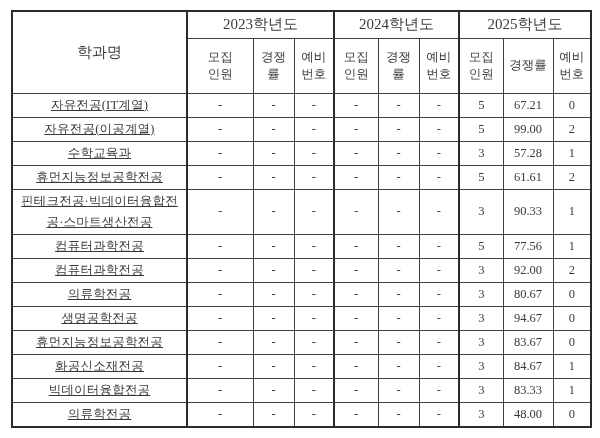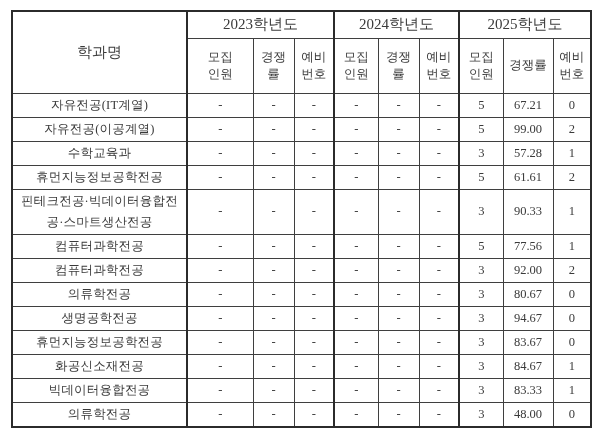--- a/index.html
+++ b/index.html
@@ -27,21 +27,21 @@
     vertical-align: middle;
     padding: 1px 2px;
     font-size: 12.5px;
     overflow: hidden;
   }
   
   table.adm .grp { border-left: 2px solid #2b2b2b; }
   tr.year-row th { height: 27px; font-size: 15px; }
   tr.sub-row th  { height: 55px; white-space: pre-line; line-height: 1.35; }
   tbody td { height: 23px; }
-  td.dept { line-height: 21px; letter-spacing: 0.2px; }
+  td.dept { line-height: 21px; letter-spacing: 0.2px; text-decoration: underline; }
   td.val  { font-size: 12.5px; }
 </style>
 </head>
 <body>
 
 <div class="page">
   <table class="adm">
     <colgroup>
       <col style="width:175px">
       <col style="width:66px">

